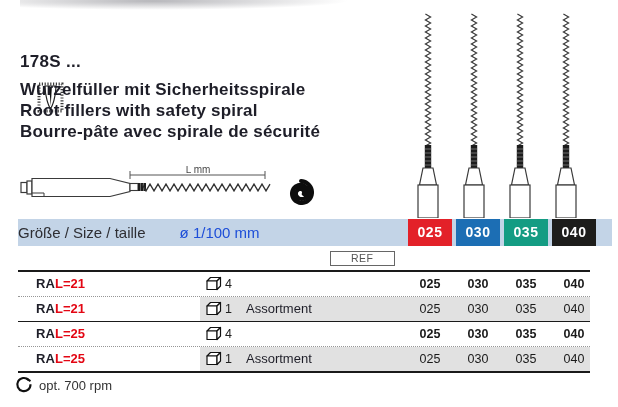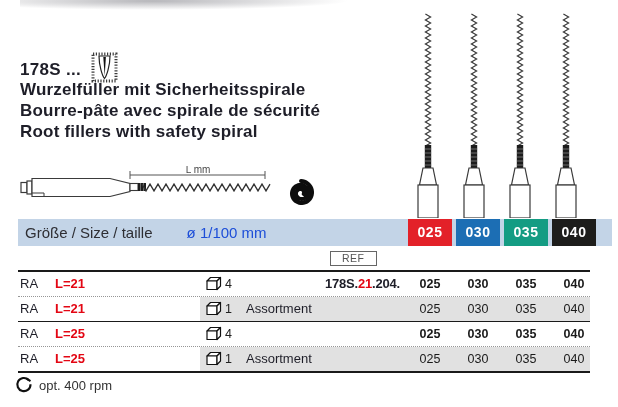--- a/index.html
+++ b/index.html
@@ -5,53 +5,53 @@
   html,body{margin:0;padding:0;background:#fff;}
   .page{position:relative;width:618px;height:407px;background:#ffffff;overflow:hidden;
         font-family:"Liberation Sans",sans-serif;color:#1e1e28;}
   .abs{position:absolute;}
 
   
   .smudge{left:20px;top:-8px;width:330px;height:18px;
     background:radial-gradient(ellipse at 40% 50%, rgba(110,110,118,.5), rgba(255,255,255,0) 70%);}
 
   
-  .code-row{left:20px;top:52px;display:flex;align-items:center;gap:10px;}
+  .code-row{left:20px;top:52px;display:flex;align-items:center;gap:10px;flex-direction:column;}
   .code{font-size:17px;font-weight:700;letter-spacing:.3px;}
   .titles{left:20px;top:79px;font-size:17px;font-weight:700;line-height:21px;letter-spacing:.2px;}
 
   
   .instr{position:absolute;top:12px;width:36px;height:206px;}
 
   
   .hdiag{left:18px;top:166px;width:292px;height:46px;}
   .dimtext{font-size:10px;fill:#4a4a4a;font-family:"Liberation Sans",sans-serif;}
   .spiral-icon-box{left:286px;top:178px;width:30px;height:30px;}
 
   
   .sizebar{left:18px;top:219px;width:594px;height:27px;display:flex;align-items:center;}
-  .sizebar .label{margin-left:7px;font-size:15px;color:#2e2e33;}
+  .sizebar .label{font-size:15px;color:#2e2e33;}
   .sizebar .unit{margin-left:34px;font-size:15px;color:#1d4ed8;}
   .sizebox{position:absolute;top:0;width:44px;height:27px;line-height:27px;text-align:center;
            color:#fff;font-size:14px;font-weight:700;letter-spacing:.5px;}
   .sb0{left:390px;} .sb1{left:438px;} .sb2{left:486px;} .sb3{left:534px;}
 
   
   .refbox{left:330px;top:251px;border:1.3px solid #666;color:#555;font-size:10.5px;
-          padding:0 11px;line-height:13px;letter-spacing:.5px;}
+          padding:0 20px;line-height:13px;letter-spacing:.5px;}
 
   
   .table{left:18px;top:270px;width:572px;}
   .solid{border-top:2px solid #1a1a1a;height:0;}
   .solid-thin{border-top:1.6px solid #1a1a1a;height:0;}
   .dotted{border-top:1px dotted #969696;height:0;}
   .trow{position:relative;height:24px;line-height:24px;font-size:13px;}
   .trow .grey-band{position:absolute;left:182px;right:0;top:0;bottom:0;background:#e1e1e1;}
   .c{position:absolute;top:0;}
-  .c-shank{left:2px;font-weight:400;}
+  .c-shank{left:18px;font-weight:700;}
   .c-len{left:37px;font-weight:700;}
   .red{color:#e30613;}
   .c-pkg{left:188px;top:4px;width:16px;height:15px;}
   .c-qty{left:207px;font-size:12.5px;color:#222;}
   .c-asso{left:228px;font-weight:400;}
   .c-ref{left:307px;font-weight:700;letter-spacing:-0.2px;}
   .c-size{width:36px;text-align:center;font-size:12.5px;color:#1a1a1a;}
   .sz0{left:394px;} .sz1{left:442px;} .sz2{left:490px;} .sz3{left:538px;}
   .bold-sizes .c-size{font-weight:700;}
 
@@ -93,22 +93,22 @@
     <span>
       <svg width="27" height="31" viewBox="0 0 27 31">
         <rect x="2" y="2" width="23" height="27" fill="#fff" stroke="#3c3c3c" stroke-width="3" stroke-dasharray="1.2,1.6"></rect>
         <path d="M8 4 C8 14 11.5 24 13.5 26.5 C15.5 24 19 14 19 4 Z" fill="#fff" stroke="#222" stroke-width="1.2"></path>
         <path d="M12.3 5 L14.9 5 L13.7 24 Z" fill="#111"></path>
       </svg>
     </span>
   </div>
   <div class="abs titles">
     <div>Wurzelfüller mit Sicherheitsspirale</div>
+    <div>Root fillers with safety spiral</div>
     <div>Bourre-pâte avec spirale de sécurité</div>
-    <div>Root fillers with safety spiral</div>
   </div>
 
   <svg class="instr" style="left:410px" viewBox="0 0 36 206">
       <use href="#instr-sym"></use>
     </svg>
   <svg class="instr" style="left:456px" viewBox="0 0 36 206">
       <use href="#instr-sym"></use>
     </svg>
   <svg class="instr" style="left:502px" viewBox="0 0 36 206">
       <use href="#instr-sym"></use>
@@ -151,21 +151,20 @@
   <div class="abs table">
     <div class="solid"></div>
 
     <div class="trow bold-sizes">
       <span class="c c-shank">RA</span>
       <span class="c c-len red">L=21</span>
       <svg class="c c-pkg" viewBox="0 0 16 14">
           <use href="#pkg-sym"></use>
         </svg>
       <span class="c c-qty">4</span>
-      <span class="c c-ref"><span>178S.</span><span class="red">21</span><span>.204.</span></span>
       <span class="c c-size sz0">025</span>
       <span class="c c-size sz1">030</span>
       <span class="c c-size sz2">035</span>
       <span class="c c-size sz3">040</span>
     </div>
     <div class="dotted"></div>
 
     <div class="trow">
       <span class="grey-band"></span>
       <span class="c c-shank">RA</span>
@@ -211,16 +210,16 @@
       <span class="c c-size sz3">040</span>
     </div>
     <div class="solid"></div>
   </div>
 
   <div class="abs footer">
     <svg width="18" height="18" viewBox="0 0 18 18">
       <path d="M13.6 3.9 A6.6 6.6 0 1 0 15.5 8.2" fill="none" stroke="#111" stroke-width="2.1"></path>
       <line x1="11.7" y1="2.6" x2="15.5" y2="5.2" stroke="#111" stroke-width="2.1"></line>
     </svg>
-    <span class="rpm">opt. 400 rpm</span>
+    <span class="rpm">opt. 700 rpm</span>
   </div>
 
 </div>
 
 </body></html>

